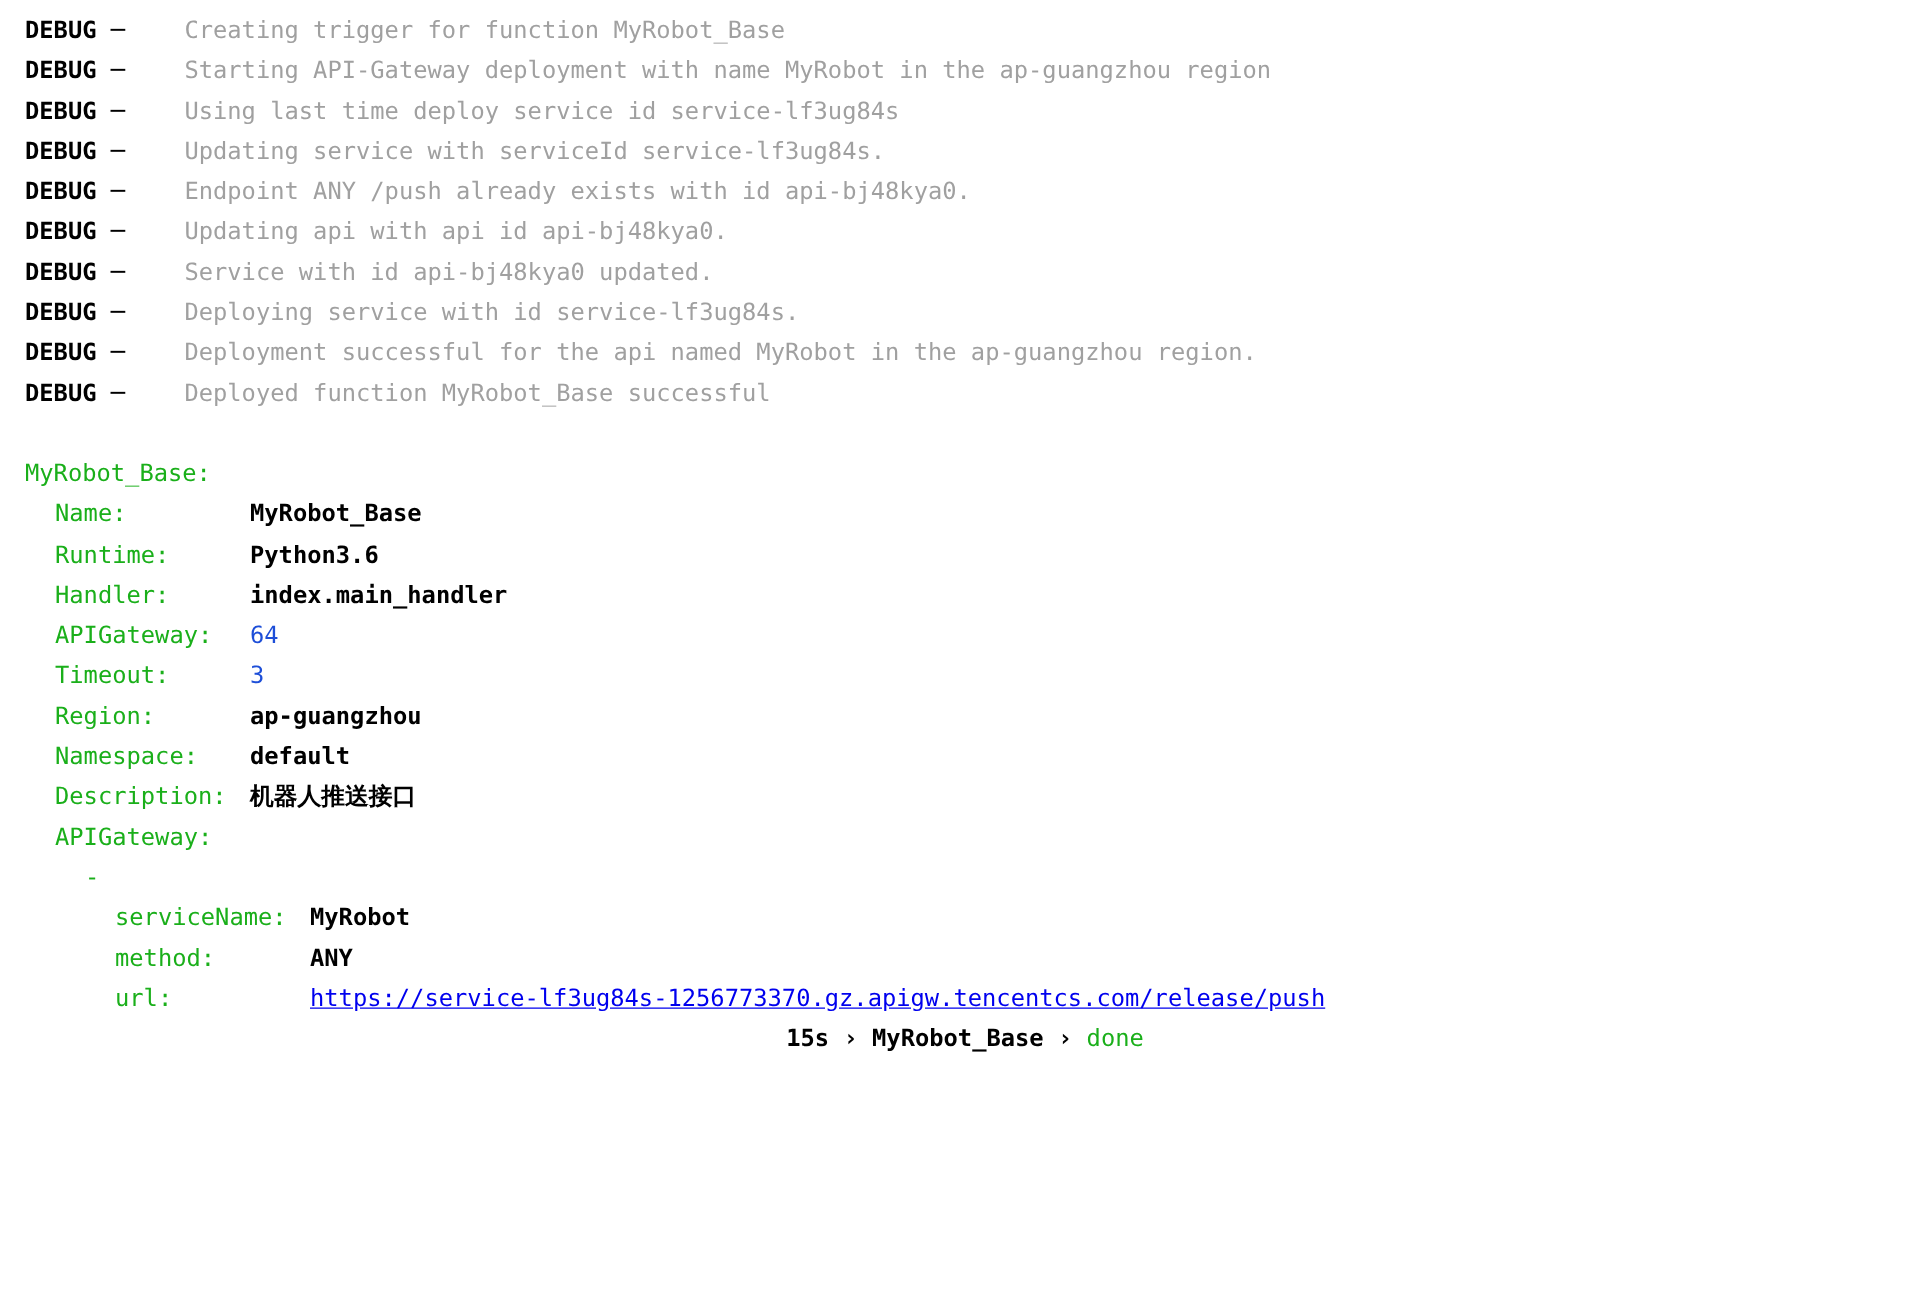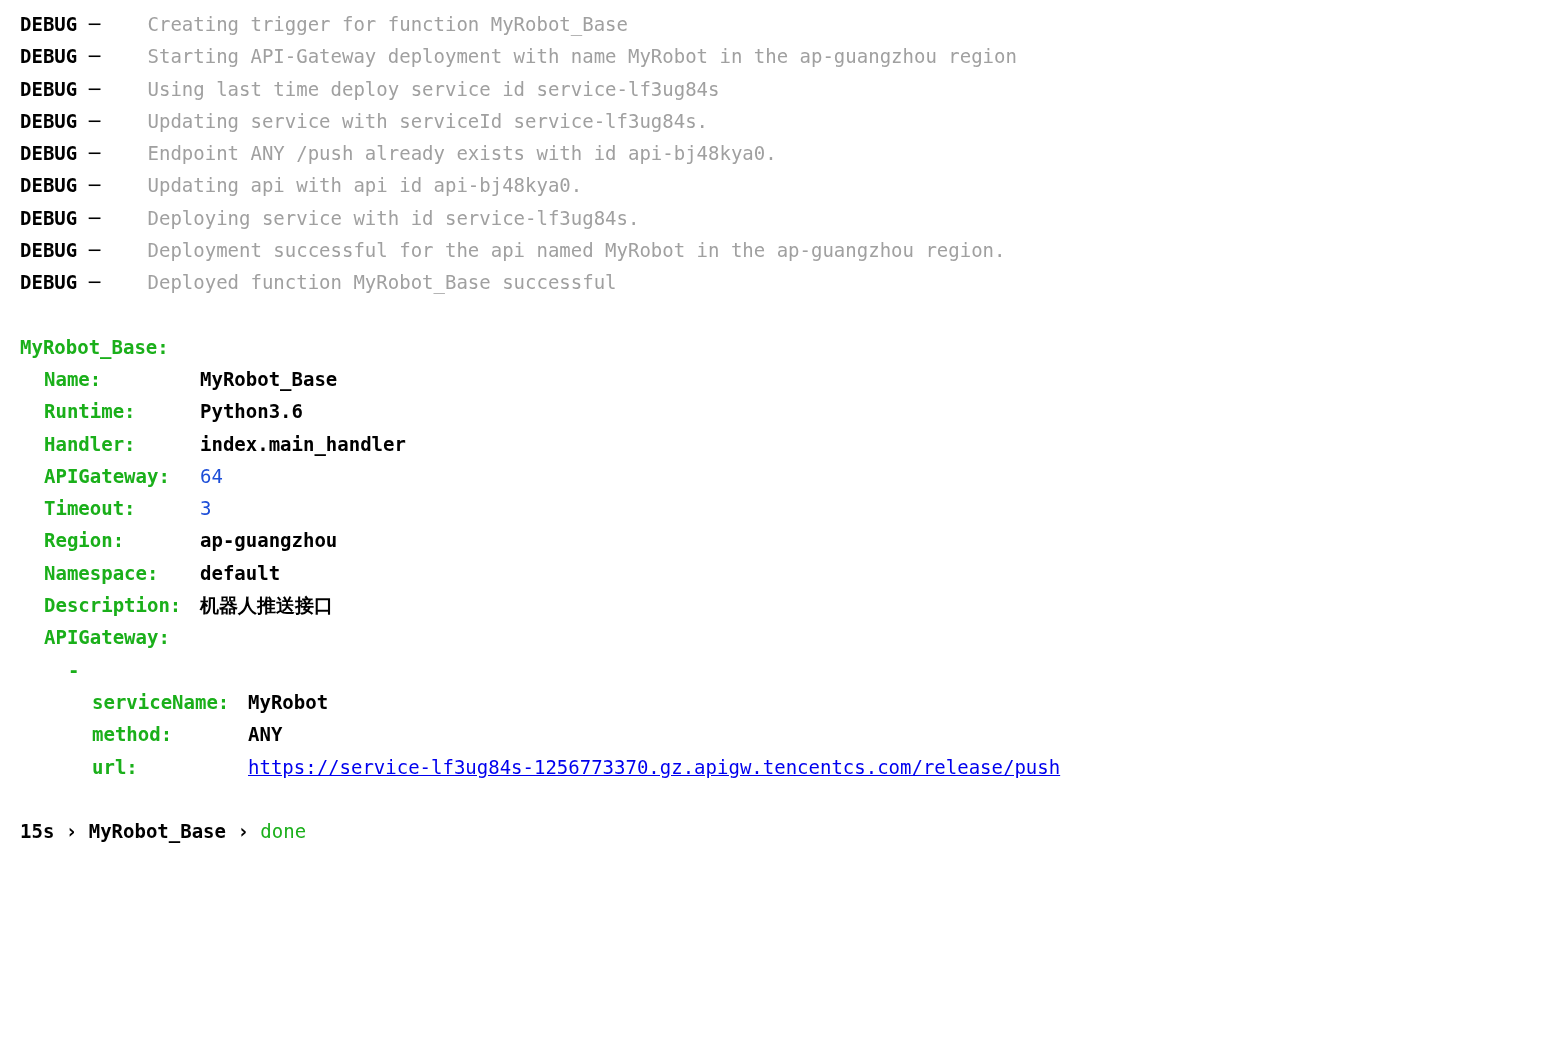--- a/index.html
+++ b/index.html
@@ -23,58 +23,59 @@
       font-weight: bold;
       color: #000;
     }
     .debug-msg {
       color: #a0a0a0;
       margin-left: 36px;
     }
     .section-gap {
       height: 32px;
     }
-    .green { color: #1aaf1a; font-weight: bold; }
+    .green { color: #1aaf1a; }
     .blue { color: #1d4ed8; }
     .black { color: #000; font-weight: bold; }
     .link {
       color: #0000ee;
       text-decoration: underline;
     }
     .kv-row {
       display: flex;
     }
     .kv-key {
       display: inline-block;
     }
     .kv-val {
       display: inline-block;
     }
     .indent1 { padding-left: 24px; }
     .indent2 { padding-left: 48px; }
     .indent3 { padding-left: 72px; }
     .status-line {
-      margin-top: 32px;
+      text-align: center;
     }
     .status-done {
       color: #1aaf1a;
     }
   </style>
 </head>
 <body>
 
 <div>
 
   <div id="debug-container">
       <div class="debug-line"><span class="debug-label">DEBUG </span><span class="debug-dash">─ </span><span class="debug-msg">Creating trigger for function MyRobot_Base</span></div>
       <div class="debug-line"><span class="debug-label">DEBUG </span><span class="debug-dash">─ </span><span class="debug-msg">Starting API-Gateway deployment with name MyRobot in the ap-guangzhou region</span></div>
       <div class="debug-line"><span class="debug-label">DEBUG </span><span class="debug-dash">─ </span><span class="debug-msg">Using last time deploy service id service-lf3ug84s</span></div>
       <div class="debug-line"><span class="debug-label">DEBUG </span><span class="debug-dash">─ </span><span class="debug-msg">Updating service with serviceId service-lf3ug84s.</span></div>
       <div class="debug-line"><span class="debug-label">DEBUG </span><span class="debug-dash">─ </span><span class="debug-msg">Endpoint ANY /push already exists with id api-bj48kya0.</span></div>
       <div class="debug-line"><span class="debug-label">DEBUG </span><span class="debug-dash">─ </span><span class="debug-msg">Updating api with api id api-bj48kya0.</span></div>
+      <div class="debug-line"><span class="debug-label">DEBUG </span><span class="debug-dash">─ </span><span class="debug-msg">Service with id api-bj48kya0 updated.</span></div>
       <div class="debug-line"><span class="debug-label">DEBUG </span><span class="debug-dash">─ </span><span class="debug-msg">Deploying service with id service-lf3ug84s.</span></div>
       <div class="debug-line"><span class="debug-label">DEBUG </span><span class="debug-dash">─ </span><span class="debug-msg">Deployment successful for the api named MyRobot in the ap-guangzhou region.</span></div>
       <div class="debug-line"><span class="debug-label">DEBUG </span><span class="debug-dash">─ </span><span class="debug-msg">Deployed function MyRobot_Base successful</span></div>
     </div>
 
   <div class="section-gap"></div>
 
   <div class="green">MyRobot_Base:</div>
 
   <div class="kv-row indent1">

